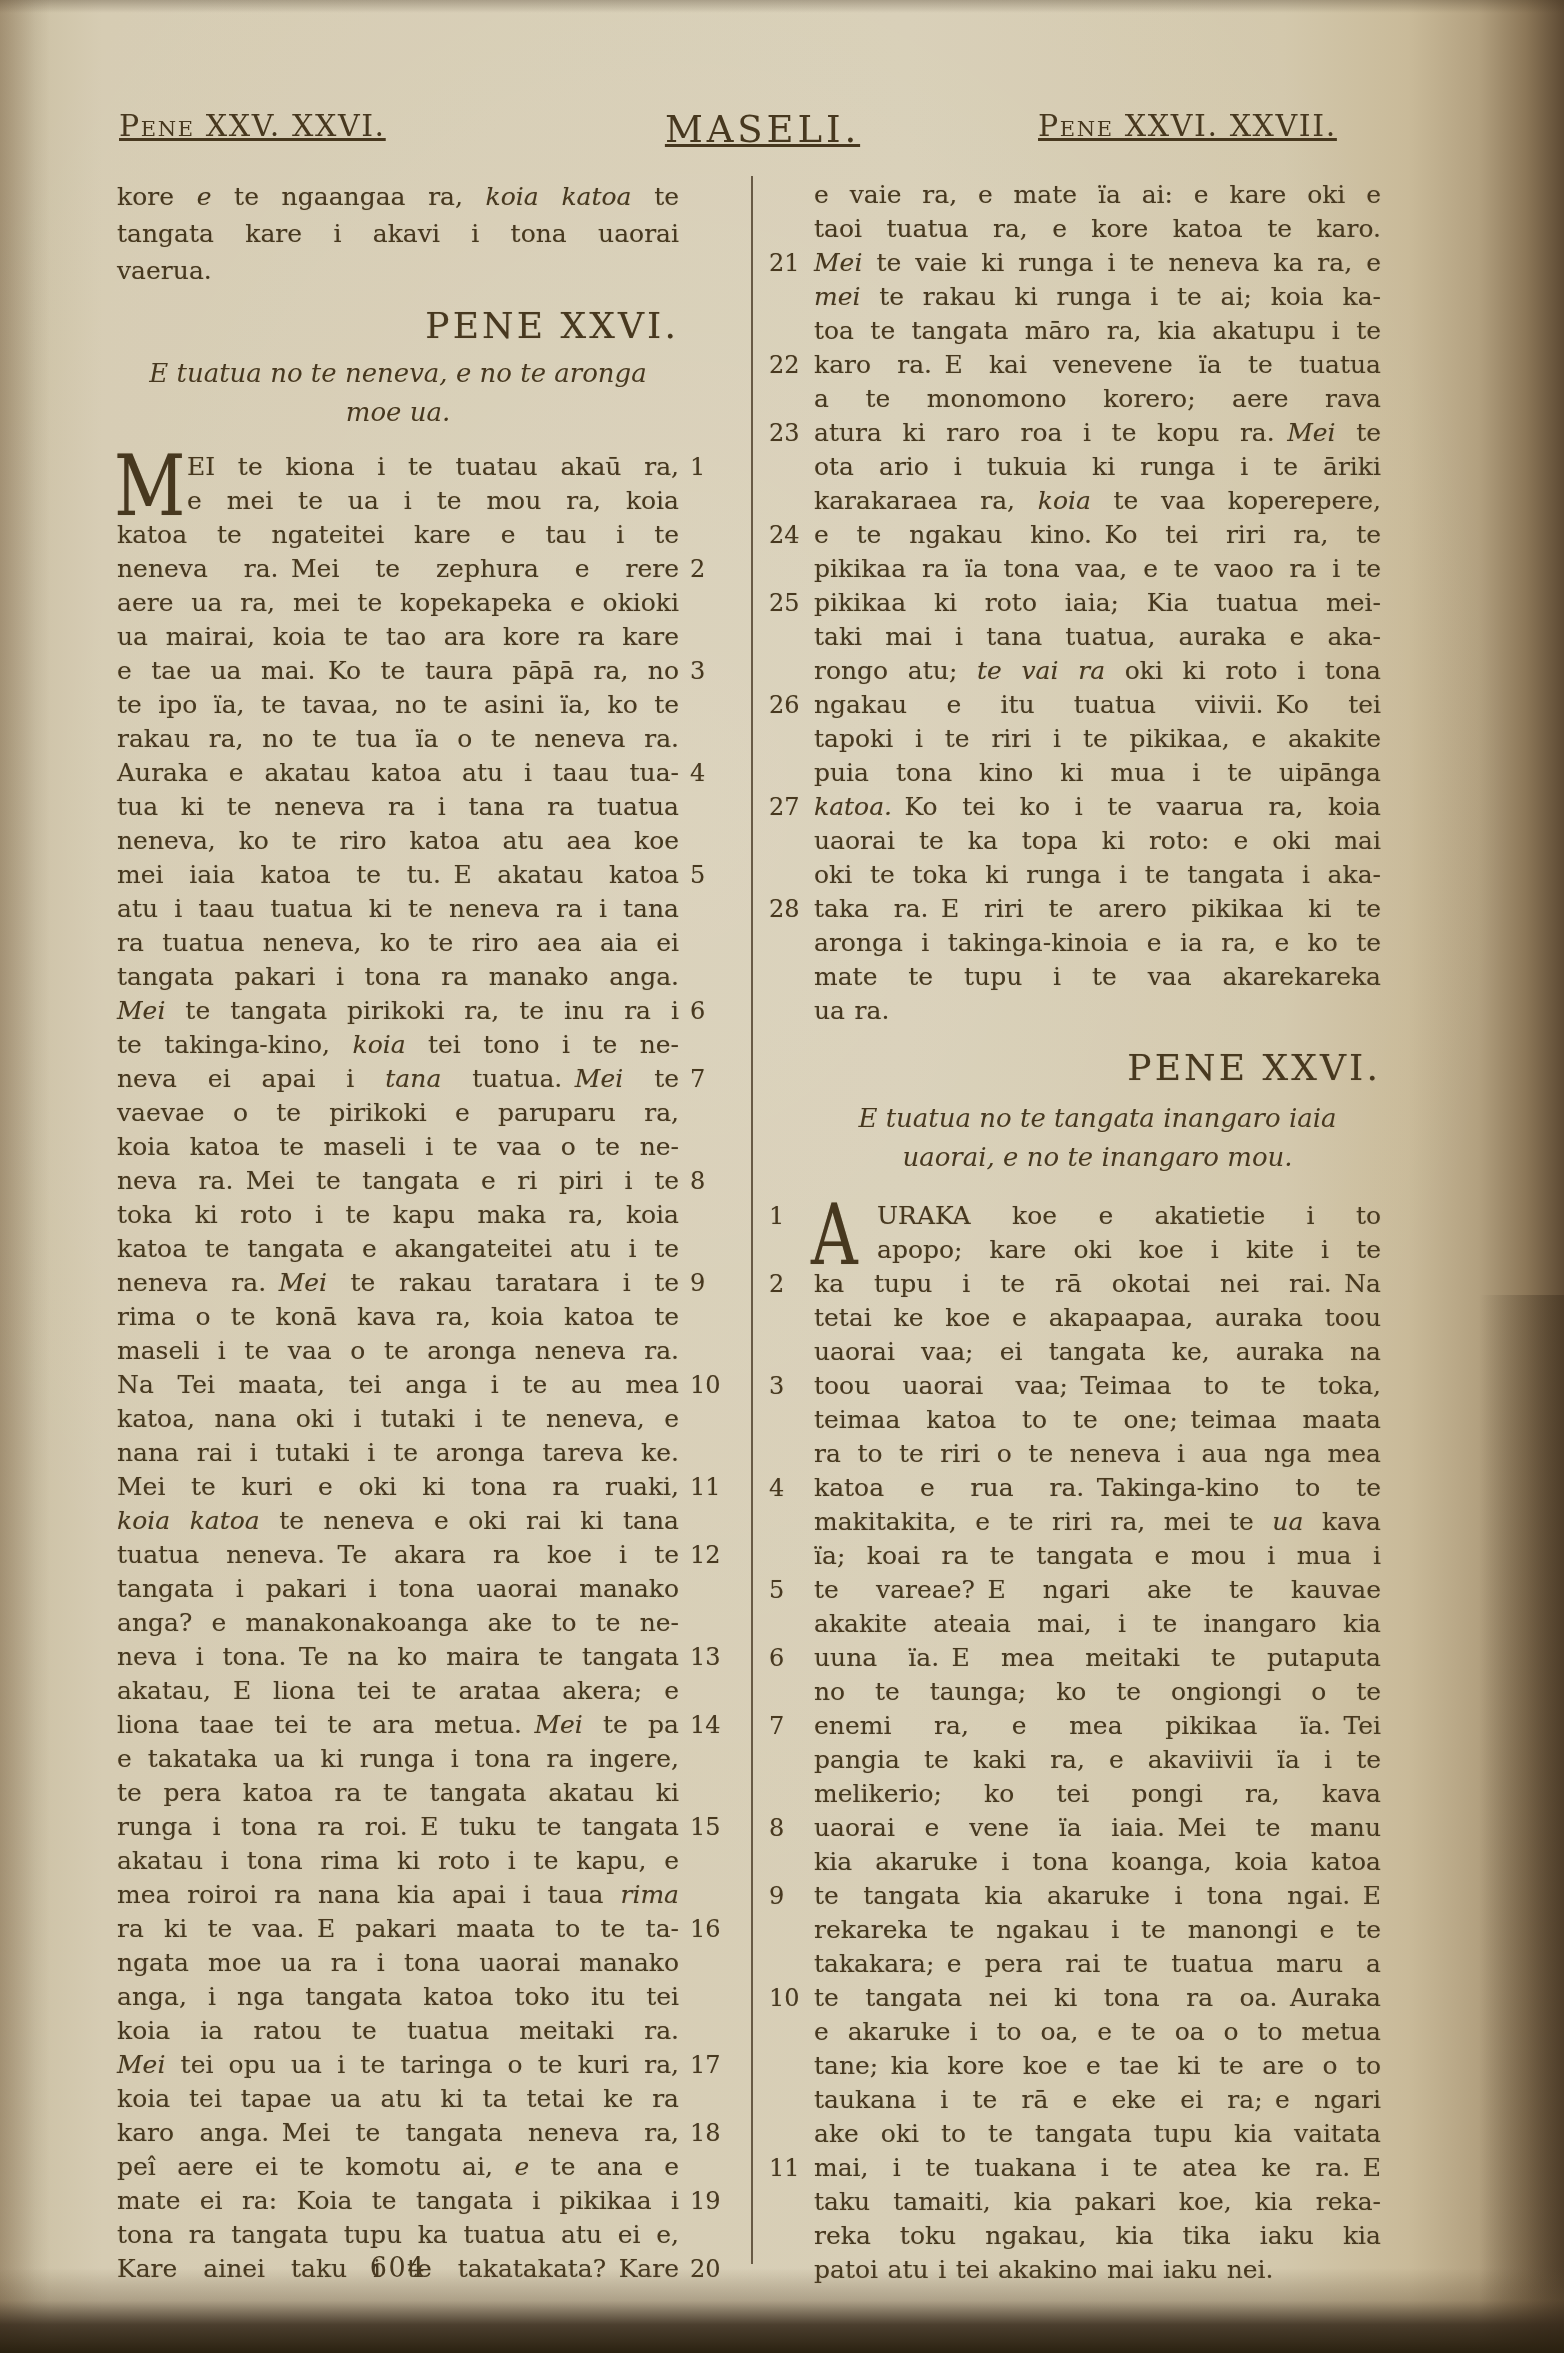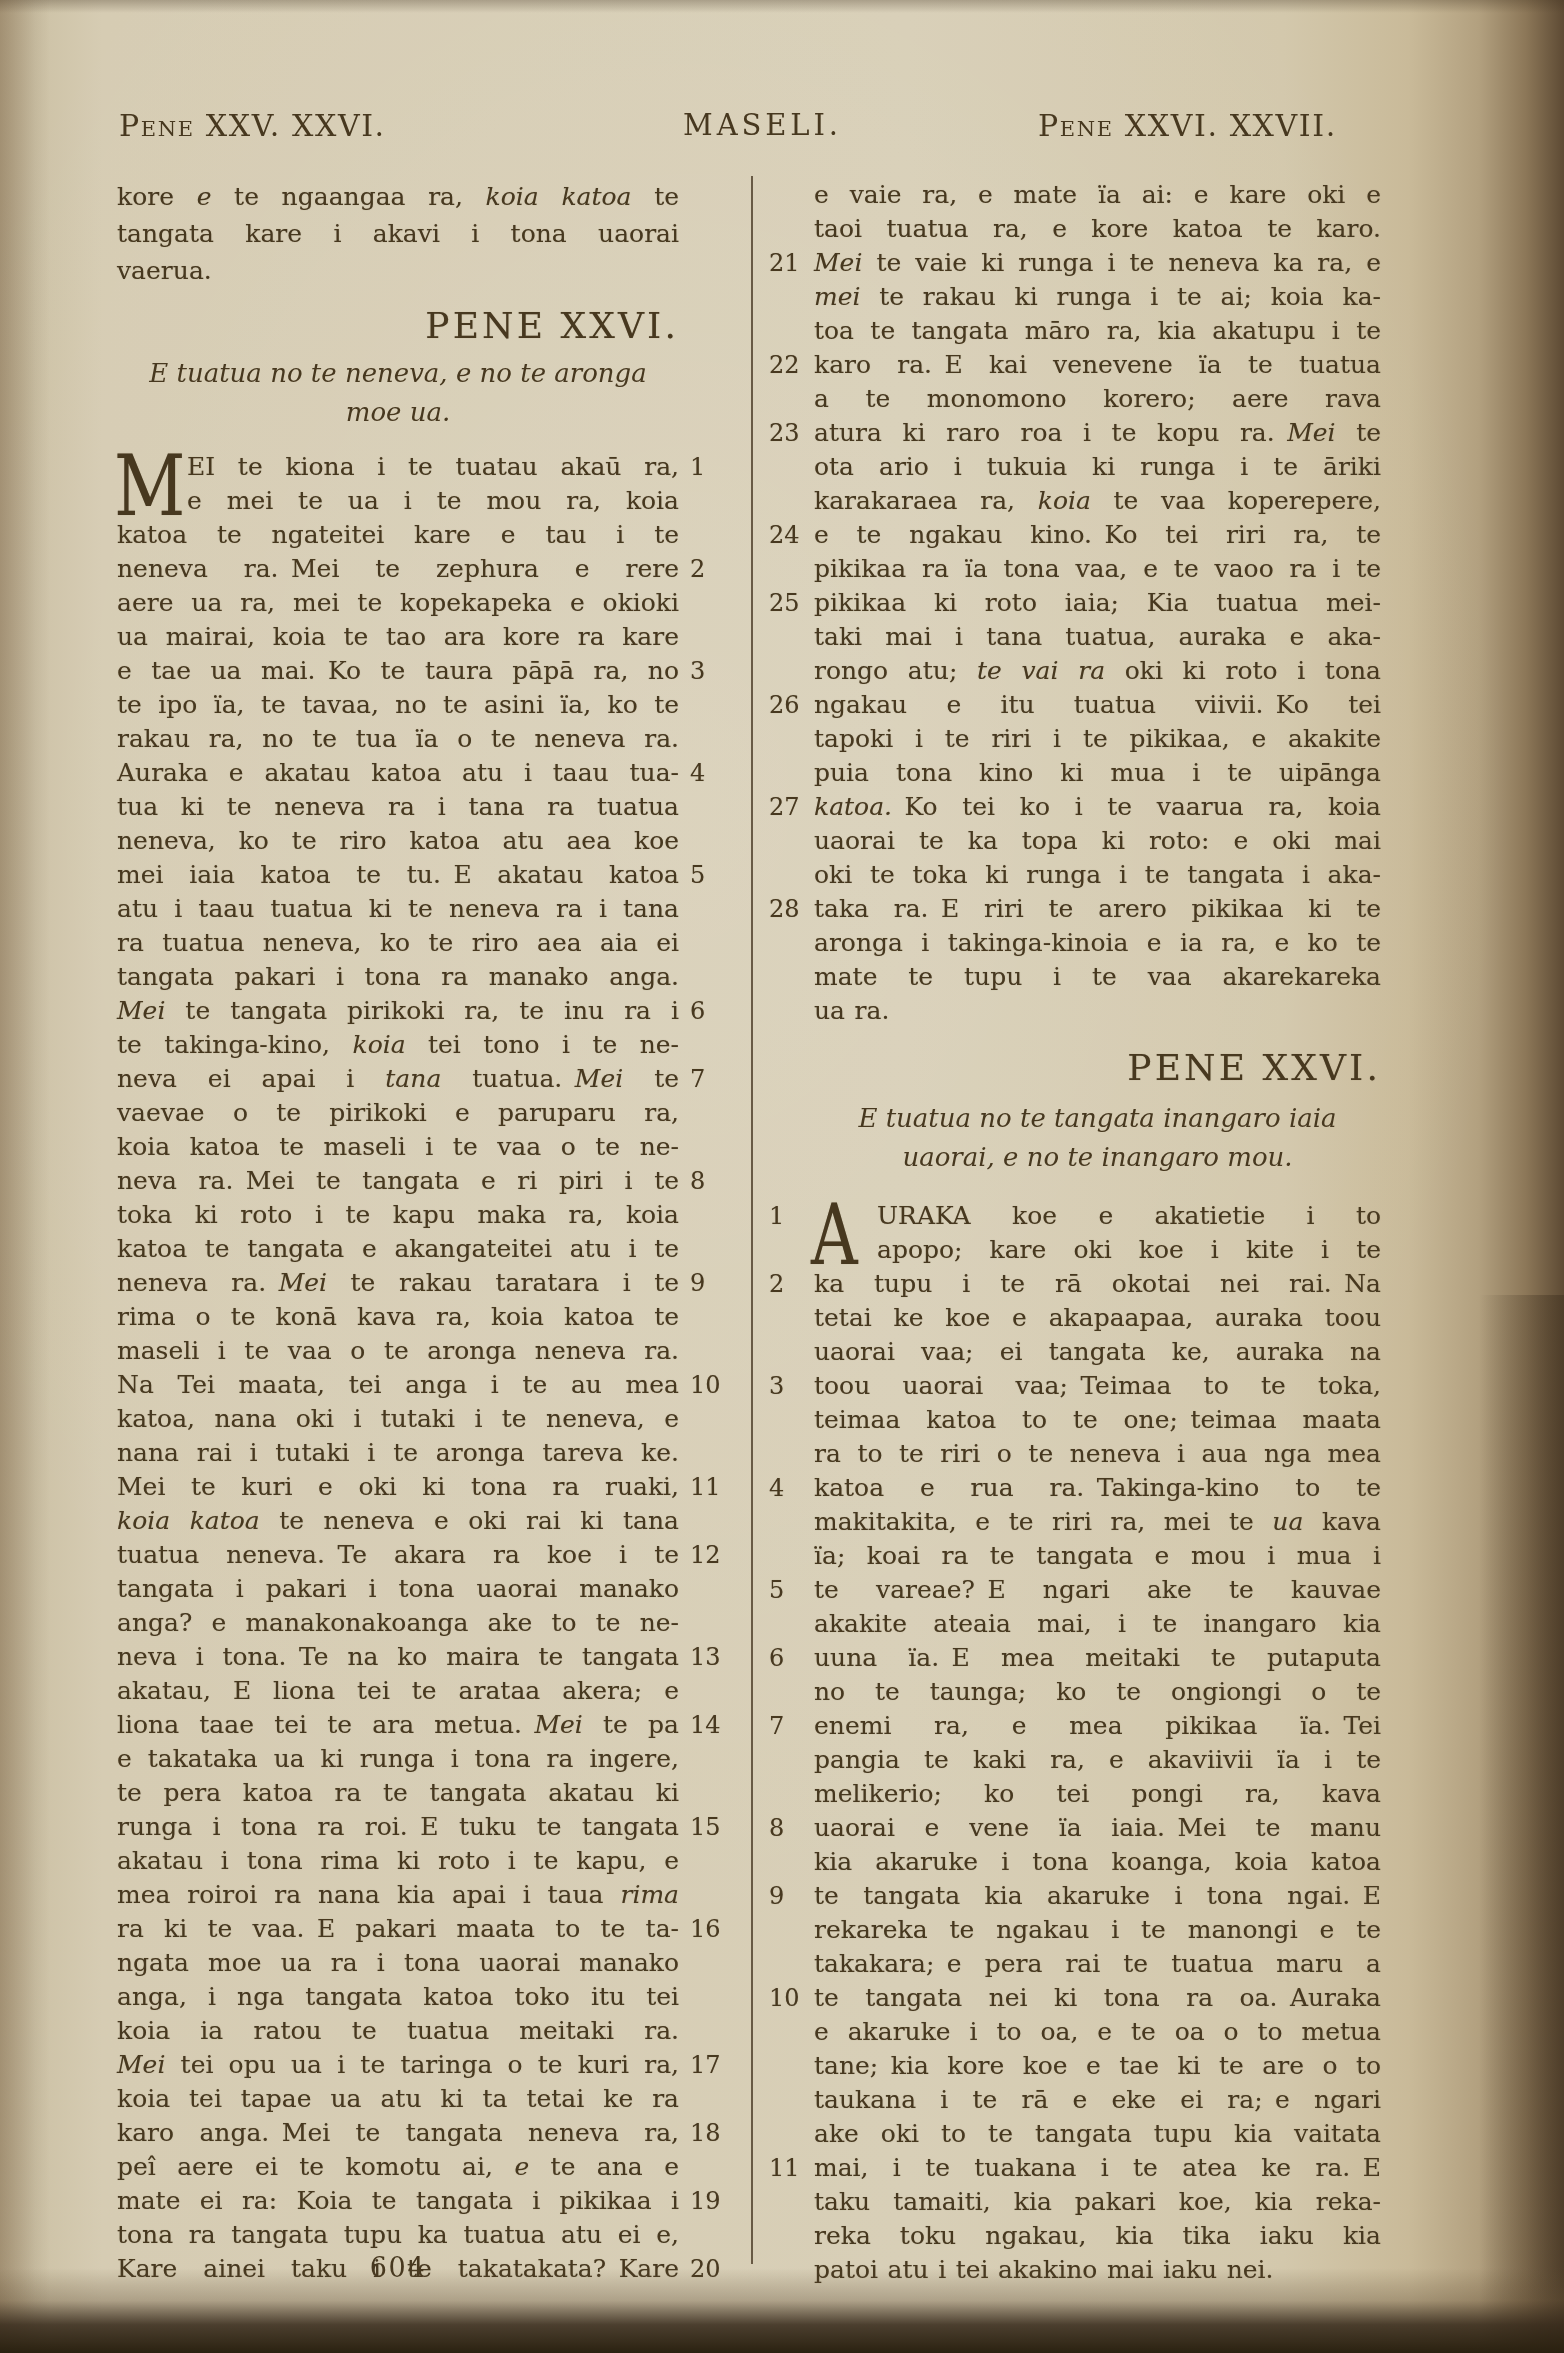--- a/index.html
+++ b/index.html
@@ -17,23 +17,23 @@
   }
   .edge-top{position:absolute;left:0;top:0;width:100%;height:12.5px;
     background:linear-gradient(180deg,rgba(62,47,29,.30),rgba(0,0,0,0));}
   .edge-left{position:absolute;left:0;top:0;width:50px;height:100%;
     background:linear-gradient(90deg,rgba(95,75,50,.28),rgba(0,0,0,0));}
   .edge-bottom{position:absolute;left:0;top:2268px;width:100%;height:86px;
     background:linear-gradient(180deg,rgba(0,0,0,0),rgba(96,77,52,.35) 38%,rgba(56,43,28,.88) 66%,#29200f 100%);}
   .edge-right-low{position:absolute;right:0;top:55%;width:86px;height:45%;
     background:linear-gradient(90deg,rgba(0,0,0,0),rgba(58,44,27,.45));}
 
-  .hdr{position:absolute;top:108px;font-size:30px;letter-spacing:1.6px;}
+  .hdr{position:absolute;top:108px;font-size:30px;letter-spacing:1.6px;text-decoration:underline;}
   .smallcaps{font-variant:small-caps;}
-  .hdr-center{left:606px;width:313px;text-align:center;font-size:29px;letter-spacing:3.9px;}
+  .hdr-center{left:606px;width:313px;text-align:center;font-size:37px;letter-spacing:3.9px;}
   .hdr-left{left:119px;}
   .hdr-right{left:1038px;}
 
   .col{position:absolute;font-size:25px;line-height:34px;word-spacing:1.6px;
        text-shadow:0 0 0.8px rgba(70,56,31,.35);}
   .col-l{left:117px;width:562px;}
   .col-r{left:814px;width:567px;}
 
   .bline{position:relative;text-align:justify;text-align-last:justify;text-justify:inter-word;}
   .bline.nj{text-align-last:left;}

